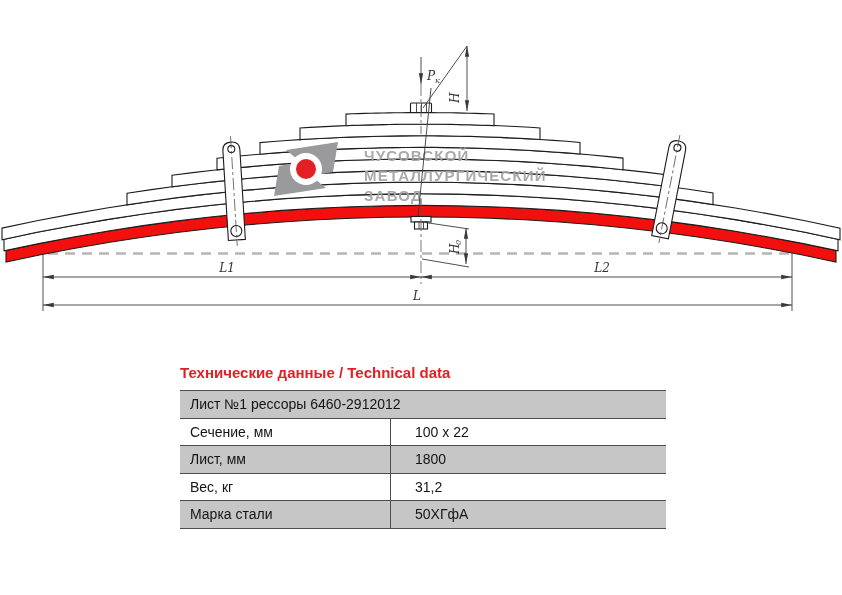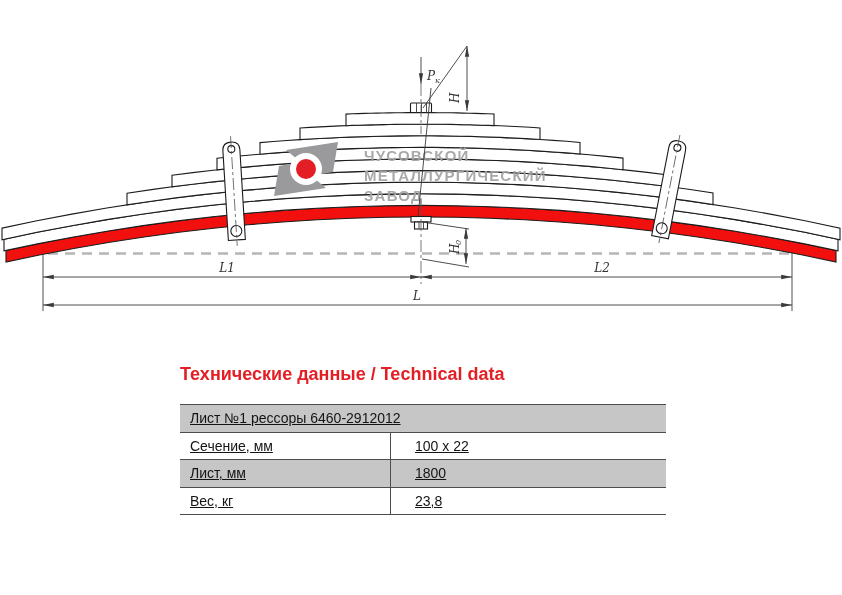--- a/index.html
+++ b/index.html
@@ -15,25 +15,25 @@
   .centerline{stroke:#555;stroke-width:0.8;fill:none;stroke-dasharray:12 3 3 3;}
   .chord{stroke:#b5b5b5;stroke-width:2.6;fill:none;stroke-dasharray:10 7;}
   .dimtext{font-family:"DejaVu Serif",serif;font-style:italic;font-size:12px;fill:#333;}
   .dimsub{font-family:"DejaVu Serif",serif;font-style:italic;font-size:8px;fill:#333;}
   .logo-shape{fill:#9a9a9c;}
   .logo-text{font-family:"Liberation Sans",sans-serif;font-weight:bold;font-size:15px;
              letter-spacing:1.2px;fill:#a2a2a4;opacity:0.92;}
 
   
   .tech-block{position:absolute;left:180px;top:364px;width:486px;}
-  .tech-title{color:#e31e24;font-weight:bold;font-size:18px;margin:0 0 19px 0;}
+  .tech-title{color:#e31e24;font-weight:bold;font-size:15px;margin:0 0 9px 0;}
   table.tech{border-collapse:collapse;width:100%;font-size:14px;color:#141414;
              border-bottom:1.5px solid #4d4d4d;}
   table.tech td{height:26.5px;padding:0 4px 0 10px;border-top:1.5px solid #4d4d4d;
-                vertical-align:middle;text-decoration:underline;}
+                vertical-align:middle;}
   table.tech td.val{border-left:1.2px solid #4d4d4d;width:247px;padding-left:24px;}
   table.tech tr.shade td{background:#c6c6c6;}
 </style>
 </head>
 <body>
 
 <div class="page">
 
   <svg width="842" height="340" viewBox="0 0 842 340">
     <defs>
@@ -147,18 +147,22 @@
       <tr>
         <td>Сечение, мм</td>
         <td class="val">100 x 22</td>
       </tr>
       <tr class="shade">
         <td>Лист, мм</td>
         <td class="val">1800</td>
       </tr>
       <tr>
         <td>Вес, кг</td>
-        <td class="val">23,8</td>
+        <td class="val">31,2</td>
+      </tr>
+      <tr class="shade">
+        <td>Марка стали</td>
+        <td class="val">50ХГфА</td>
       </tr>
     </tbody>
       </table>
   </div>
 </div>
 
 </body></html>

